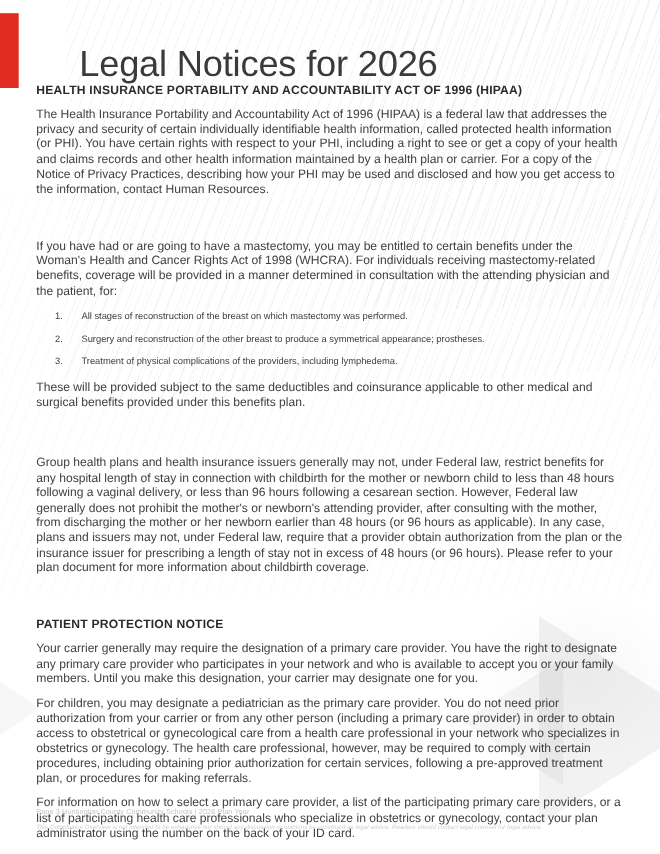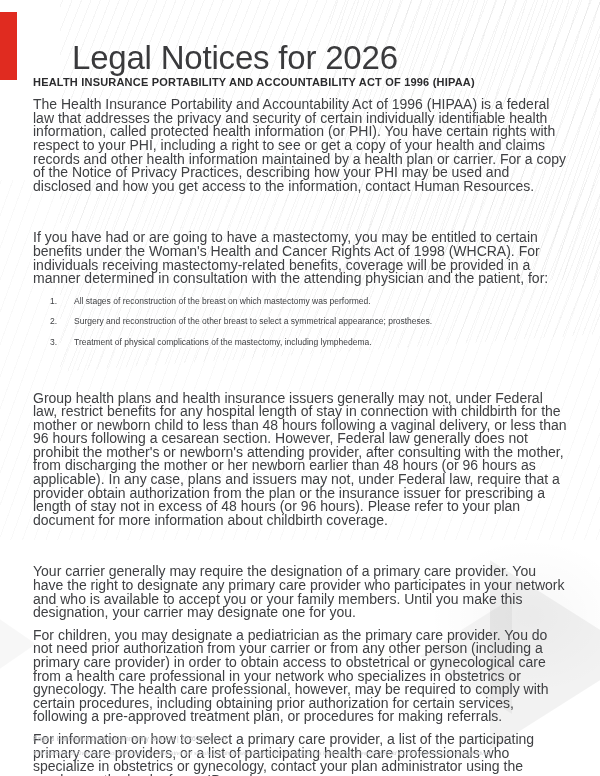--- a/index.html
+++ b/index.html
@@ -150,21 +150,21 @@
     margin: 0 0 9px 0;
     font-size: 11px;
     font-weight: 700;
     letter-spacing: 0.2px;
     color: #2b2b2d;
     line-height: 1.2;
     white-space: nowrap;
   }
   p.para {
     margin: 0 0 9px 0;
-    font-size: 14px;
+    font-size: 11px;
     line-height: 13.6px;
     color: #3f4043;
     text-align: left;
   }
   p.para:last-child { margin-bottom: 0; }
 
   ol.num-list {
     margin: 4px 0 10px 0;
     padding: 0 0 0 0;
     list-style: none;
@@ -243,34 +243,36 @@
         <h2 class="sec-head">HEALTH INSURANCE PORTABILITY AND ACCOUNTABILITY ACT OF 1996 (HIPAA)</h2>
         <p class="para">The Health Insurance Portability and Accountability Act of 1996 (HIPAA) is a federal law that addresses the privacy and security of certain individually identifiable health information, called protected health information (or PHI). You have certain rights with respect to your PHI, including a right to see or get a copy of your health and claims records and other health information maintained by a health plan or carrier. For a copy of the Notice of Privacy Practices, describing how your PHI may be used and disclosed and how you get access to the information, contact Human Resources.</p>
       </div>
 
       <div class="sp-20"></div>
 
       <div class="section">
         <p class="para">If you have had or are going to have a mastectomy, you may be entitled to certain benefits under the Woman's Health and Cancer Rights Act of 1998 (WHCRA). For individuals receiving mastectomy-related benefits, coverage will be provided in a manner determined in consultation with the attending physician and the patient, for:</p>
         <ol class="num-list">
           <li>All stages of reconstruction of the breast on which mastectomy was performed.</li>
-          <li>Surgery and reconstruction of the other breast to select a symmetrical appearance; prostheses.</li>
-          <li>Treatment of physical complications of the mastectomy, including lymphedema.</li>
+          <li>Surgery and reconstruction of the other breast to produce a symmetrical appearance; prostheses.</li>
+          <li>Treatment of physical complications of the providers, including lymphedema.</li>
         </ol>
+        <p class="para">These will be provided subject to the same deductibles and coinsurance applicable to other medical and surgical benefits provided under this benefits plan.</p>
       </div>
 
       <div class="sp-24"></div>
 
       <div class="section">
         <p class="para">Group health plans and health insurance issuers generally may not, under Federal law, restrict benefits for any hospital length of stay in connection with childbirth for the mother or newborn child to less than 48 hours following a vaginal delivery, or less than 96 hours following a cesarean section. However, Federal law generally does not prohibit the mother's or newborn's attending provider, after consulting with the mother, from discharging the mother or her newborn earlier than 48 hours (or 96 hours as applicable). In any case, plans and issuers may not, under Federal law, require that a provider obtain authorization from the plan or the insurance issuer for prescribing a length of stay not in excess of 48 hours (or 96 hours). Please refer to your plan document for more information about childbirth coverage.</p>
       </div>
 
       <div class="sp-20"></div>
 
       <div class="section">
+        <h2 class="sec-head">PATIENT PROTECTION NOTICE</h2>
         <p class="para">Your carrier generally may require the designation of a primary care provider.  You have the right to designate any primary care provider who participates in your network and who is available to accept you or your family members.  Until you make this designation, your carrier may designate one for you.</p>
         <p class="para">For children, you may designate a pediatrician as the primary care provider.  You do not need prior authorization from your carrier or from any other person (including a primary care provider) in order to obtain access to obstetrical or gynecological care from a health care professional in your network who specializes in obstetrics or gynecology.  The health care professional, however, may be required to comply with certain procedures, including obtaining prior authorization for certain services, following a pre-approved treatment plan, or procedures for making referrals.</p>
         <p class="para">For information on how to select a primary care provider, a list of the participating primary care providers, or a list of participating health care professionals who specialize in obstetrics or gynecology, contact your plan administrator using the number on the back of your ID card.</p>
       </div>
 
     </div>
   </div>
 
   <div class="footer">
     <div class="footer-line">Page 3  Huntington County Community Schools | 2026 Plan Year</div>

